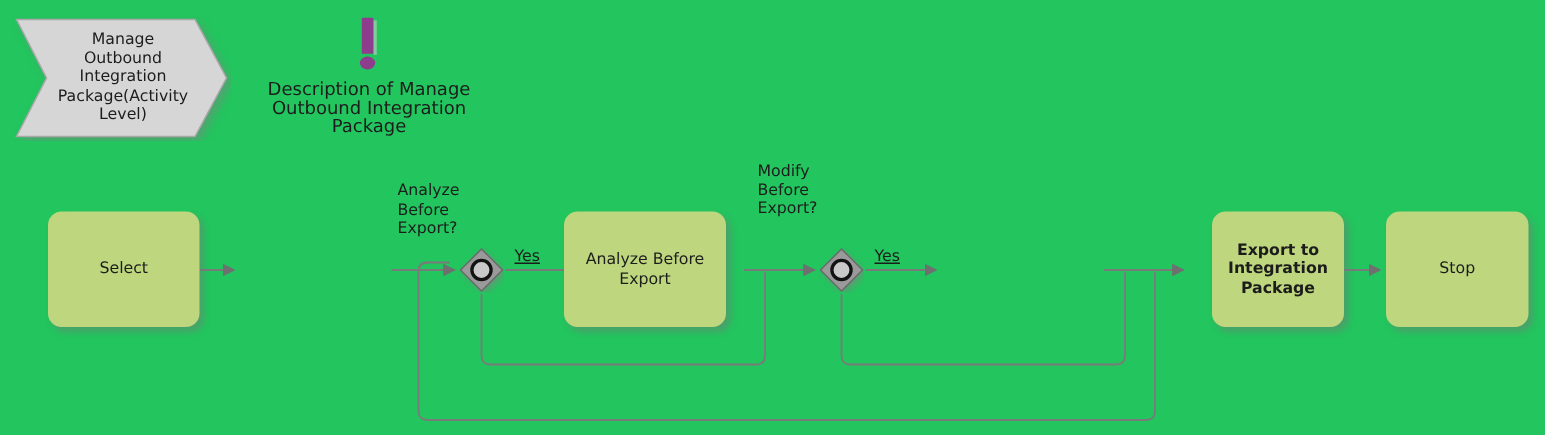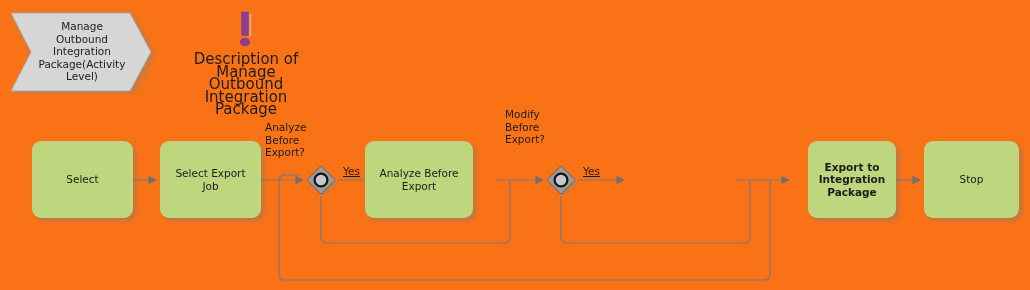--- a/index.html
+++ b/index.html
@@ -8,21 +8,21 @@
     background: #ffffff;
   }
   body {
     font-family: "DejaVu Sans", sans-serif;
     -webkit-font-smoothing: antialiased;
   }
   #canvas {
     position: relative;
     width: 1030px;
     height: 290px;
-    background: #f97316;
+    background: #22c55e;
     overflow: hidden;
   }
   #wires {
     position: absolute;
     left: 0;
     top: 0;
     width: 1030px;
     height: 290px;
     pointer-events: none;
   }
@@ -55,21 +55,21 @@
     top: 11px;
     width: 14px;
     height: 38px;
   }
   .note-text {
     position: absolute;
     left: 170px;
     top: 53px;
     width: 152px;
     text-align: center;
-    font-size: 15px;
+    font-size: 12px;
     line-height: 12.6px;
     color: #1c1c1c;
     white-space: pre-line;
   }
 
   
   .node {
     position: absolute;
     box-sizing: border-box;
     background: #bed67e;
@@ -166,26 +166,22 @@
     <rect x="10.2" y="2.6" width="2" height="23" fill="#cfcfcf" opacity="0.55"></rect>
   </svg>
   <div class="note-text">Description of Manage
 Outbound Integration
 Package</div>
 
   <div class="node" style="left:32px;  top:141px; width:101px; height:77px;">
     <span class="node-label">Select</span>
   </div>
 
-  <div class="node" style="left:160px; top:141px; width:101px; height:77px;">
-    <span class="node-label">Select Export
-Job</span>
-  </div>
-
-  <div class="node" style="left:365px; top:141px; width:108px; height:77px;">
+
+  <div class="node" style="left:376px; top:141px; width:108px; height:77px;">
     <span class="node-label">Analyze Before
 Export</span>
   </div>
 
 
   <div class="node" style="left:808px; top:141px; width:88px; height:77px;font-weight:bold;">
     <span class="node-label">Export to
 Integration
 Package</span>
   </div>

